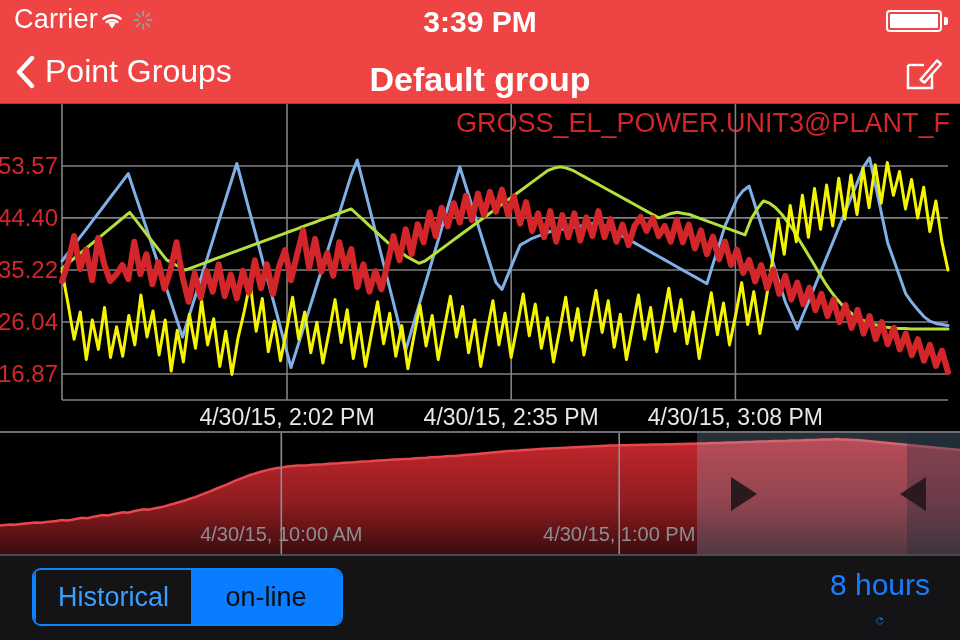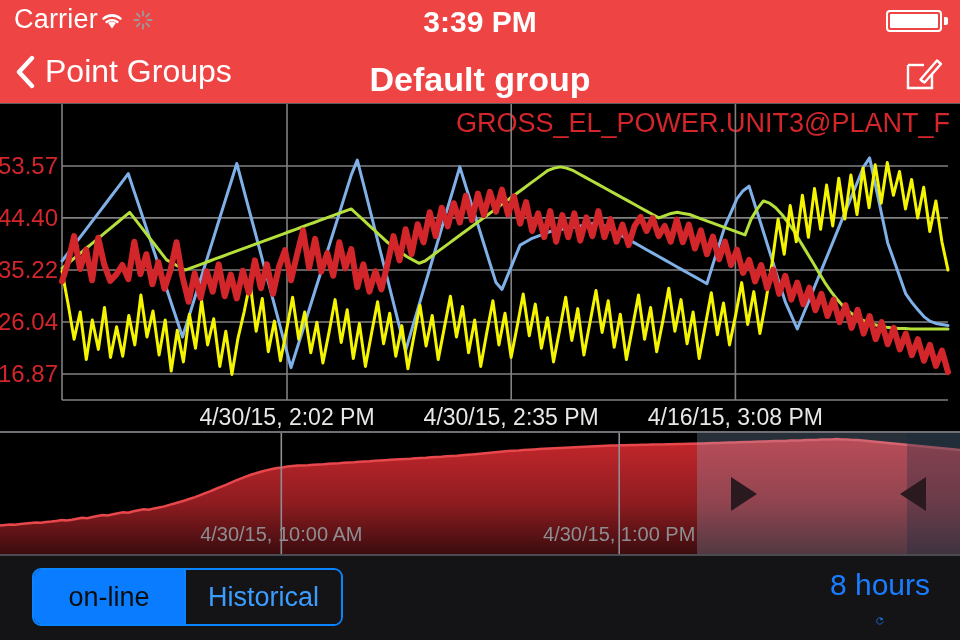--- a/index.html
+++ b/index.html
@@ -210,21 +210,21 @@
     <div class="ylabels" id="ylabels">
         <div class="ylab" style="top: 62px;">853.57</div>
         <div class="ylab" style="top: 113.9px;">844.40</div>
         <div class="ylab" style="top: 166px;">835.22</div>
         <div class="ylab" style="top: 218px;">826.04</div>
         <div class="ylab" style="top: 270px;">816.87</div>
       </div>
     <div class="xlabels" id="xlabels">
         <div class="xlab" style="left: 287px; top: 4px;">4/30/15, 2:02 PM</div>
         <div class="xlab" style="left: 511.2px; top: 4px;">4/30/15, 2:35 PM</div>
-        <div class="xlab" style="left: 735.4px; top: 4px;">4/16/15, 3:08 PM</div>
+        <div class="xlab" style="left: 735.4px; top: 4px;">4/30/15, 3:08 PM</div>
       </div>
   </div>
   <div class="chart-sep"></div>
 
   <div class="overview">
     <svg class="ovsvg" id="ovplot" width="960" height="122">
         <defs>
           <linearGradient id="ovgrad" x1="0" y1="0" x2="0" y2="1">
             <stop offset="0%" stop-color="#c4272c" stop-opacity="1"></stop>
             <stop offset="55%" stop-color="#8e1c20" stop-opacity="1"></stop>
@@ -242,22 +242,22 @@
       </div>
     <div class="ov-sel" id="ovsel" style="left: 697px; width: 263px;"></div>
     <div class="ov-sel-dark" id="ovseldark" style="left: 907.4px; width: 67.1px;"></div>
     <div class="ov-handle right" id="ovhr" style="left: 730.96px;"></div>
     <div class="ov-handle left" id="ovhl" style="left: 900px;"></div>
   </div>
   <div class="ov-sep-bottom"></div>
 
   <div class="toolbar">
     <div class="segmented">
+      <div class="seg off">Historical</div>
       <div class="seg on">on-line</div>
-      <div class="seg off">Historical</div>
     </div>
     <div class="range">
       <span class="range-label">8 hours</span>
       <svg class="range-refresh" viewBox="0 0 40 40">
         <path d="M30.5 12.5 A13 13 0 1 0 32.5 22.5" stroke="#1a7cff" stroke-width="3" fill="none" stroke-linecap="round"></path>
         <path d="M22 5.5 L33.5 11.5 L22 17.5 Z" fill="#1a7cff"></path>
       </svg>
     </div>
   </div>
 

